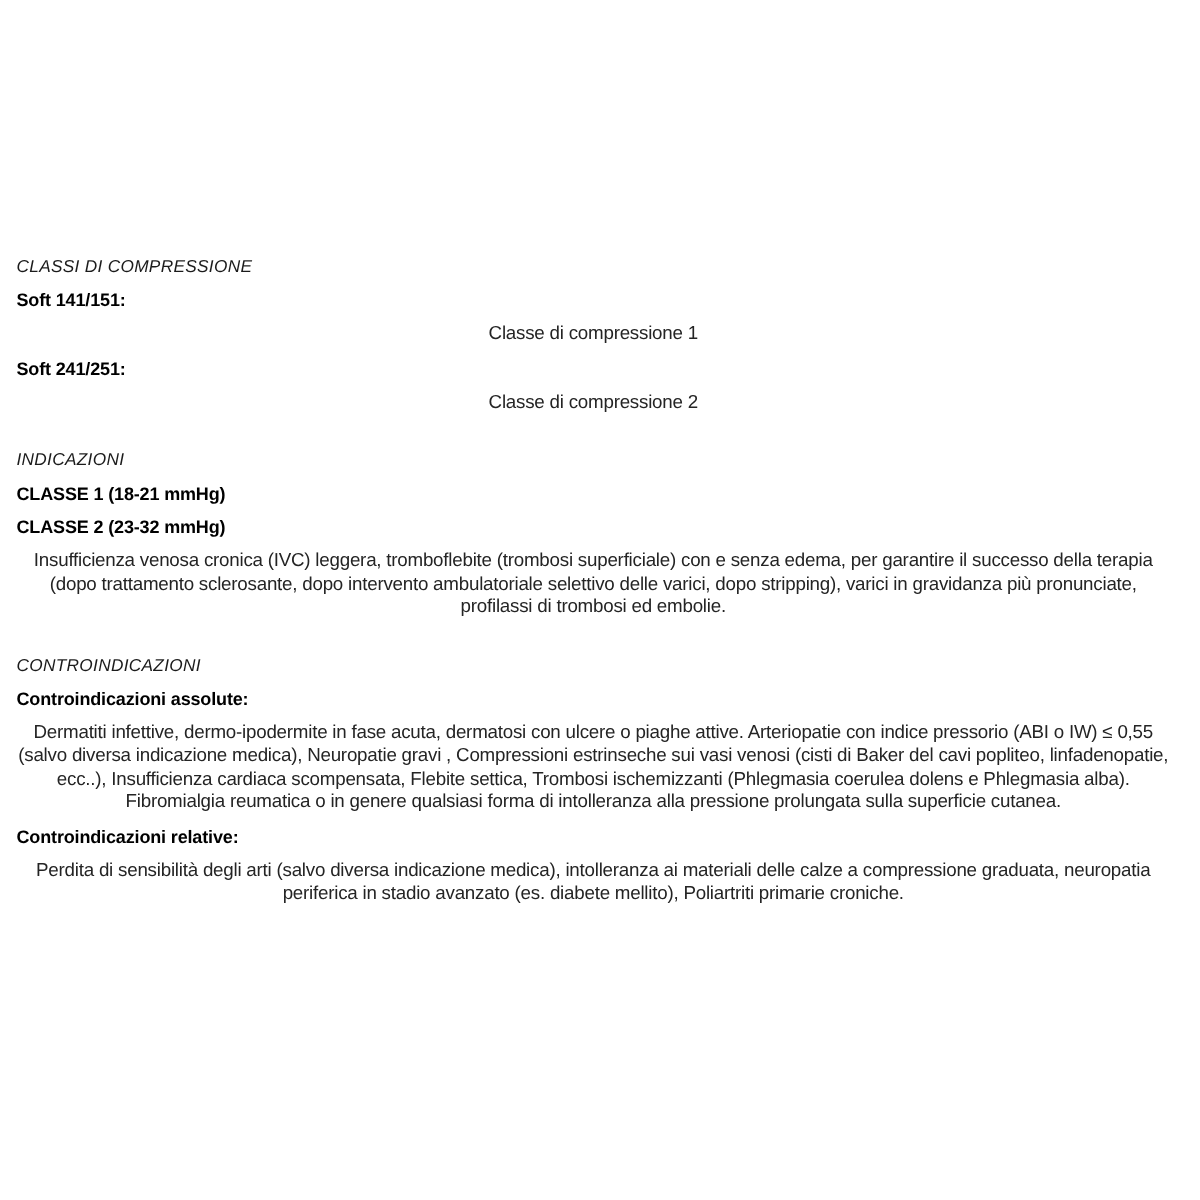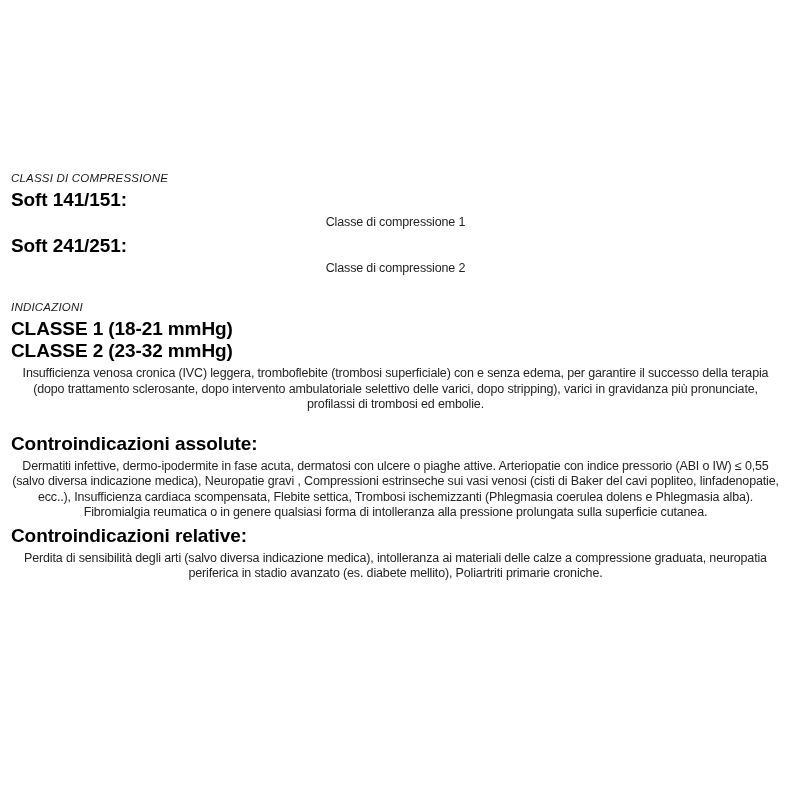--- a/index.html
+++ b/index.html
@@ -24,21 +24,21 @@
   .sec-heading {
     font-size: 11.5px;
     line-height: 14px;
     font-style: italic;
     font-weight: 400;
     letter-spacing: 0.2px;
     color: #1b1b1b;
     margin: 0 0 8px 0;
   }
   .label {
-    font-size: 19px;
+    font-size: 12px;
     line-height: 14px;
     font-weight: 700;
     letter-spacing: -0.1px;
     color: #000000;
     margin: 0 0 8px 0;
   }
   .label-relative { margin-top: 2px; }
   .text {
     font-size: 12.5px;
     line-height: 15.5px;
@@ -63,19 +63,20 @@
   </section>
 
   <section class="sec">
     <h2 class="sec-heading">INDICAZIONI</h2>
     <p class="label">CLASSE 1 (18-21 mmHg)</p>
     <p class="label">CLASSE 2 (23-32 mmHg)</p>
     <p class="text">Insufficienza venosa cronica (IVC) leggera, tromboflebite (trombosi superficiale) con e senza edema, per garantire il successo della terapia (dopo trattamento sclerosante, dopo intervento ambulatoriale selettivo delle varici, dopo stripping), varici in gravidanza più pronunciate, profilassi di trombosi ed embolie.</p>
   </section>
 
   <section class="sec">
+    <h2 class="sec-heading">CONTROINDICAZIONI</h2>
     <p class="label">Controindicazioni assolute:</p>
     <p class="text">Dermatiti infettive, dermo-ipodermite in fase acuta, dermatosi con ulcere o piaghe attive. Arteriopatie con indice pressorio (ABI o IW) ≤ 0,55 (salvo diversa indicazione medica), Neuropatie gravi , Compressioni estrinseche sui vasi venosi (cisti di Baker del cavi popliteo, linfadenopatie, ecc..), Insufficienza cardiaca scompensata, Flebite settica, Trombosi ischemizzanti (Phlegmasia coerulea dolens e Phlegmasia alba). Fibromialgia reumatica o in genere qualsiasi forma di intolleranza alla pressione prolungata sulla superficie cutanea.</p>
     <p class="label label-relative">Controindicazioni relative:</p>
     <p class="text">Perdita di sensibilità degli arti (salvo diversa indicazione medica), intolleranza ai materiali delle calze a compressione graduata, neuropatia periferica in stadio avanzato (es. diabete mellito), Poliartriti primarie croniche.</p>
   </section>
 
 </div>
 
 </body></html>

